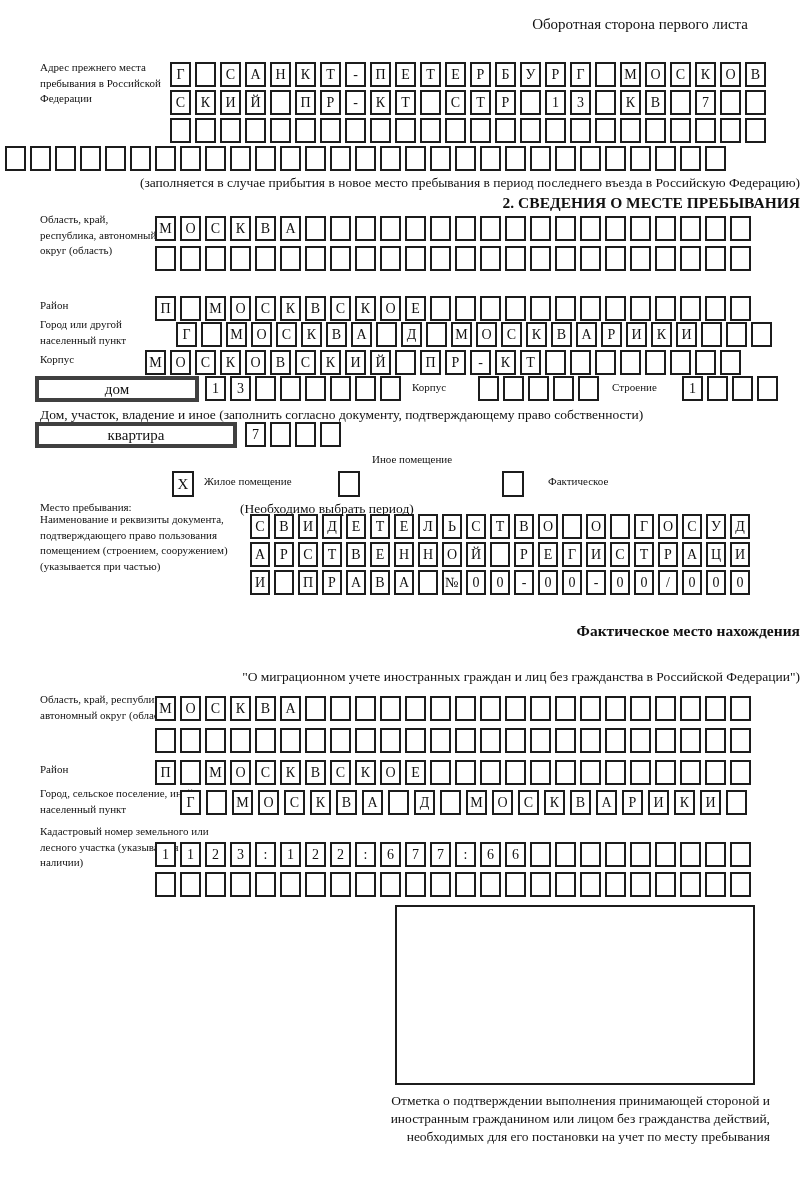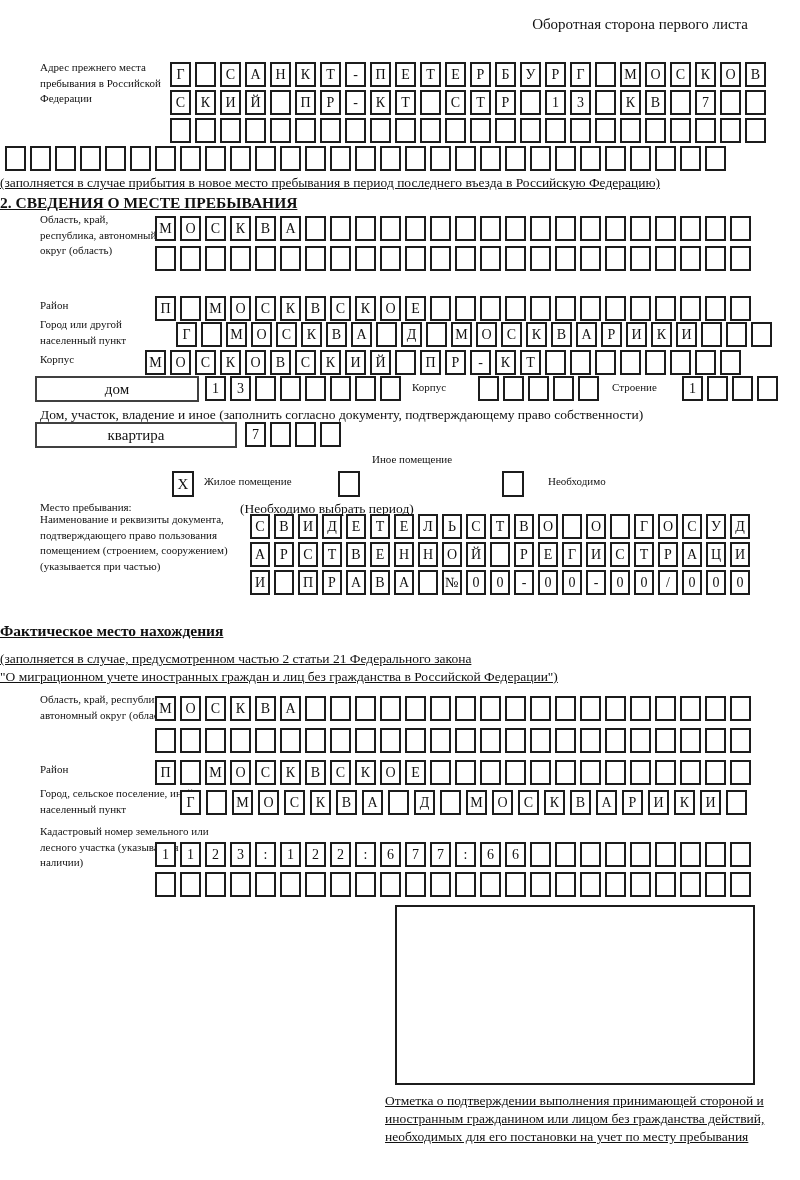--- a/index.html
+++ b/index.html
@@ -3,33 +3,33 @@
 <meta charset="utf-8">
 <style>
   html,body{margin:0;padding:0;background:#fff;}
   #page{
     position:relative;width:800px;height:1180px;background:#ffffff;
     font-family:"Liberation Serif","DejaVu Serif",serif;color:#111;overflow:hidden;
   }
   .abs{position:absolute;}
   .label{font-size:11px;line-height:1.42;}
   .caption{font-size:13.5px;line-height:1.35;}
-  .center{text-align:left;text-decoration:underline;}
+  .center{text-align:right;}
   .title{font-size:15.5px;font-weight:bold;}
   .note{font-size:15px;}
   .boxes{white-space:nowrap;}
   .cell{
     display:inline-block;box-sizing:border-box;width:21px;height:25px;
     border:2px solid #1c1c1c;margin-right:4px;text-align:center;
     font-size:14px;line-height:21px;vertical-align:top;background:#fff;
   }
   .small .cell{width:20px;margin-right:4px;}
   .wide .cell{margin-right:5px;}
   .labelbox{
-    box-sizing:border-box;border:2px solid #404040;font-size:15px;
+    box-sizing:border-box;border:4px solid #404040;font-size:15px;
     display:flex;align-items:center;justify-content:center;background:#fff;
   }
   .checkbox{
     display:inline-block;box-sizing:border-box;width:22px;height:26px;
     border:2px solid #1c1c1c;text-align:center;font-size:15px;line-height:22px;background:#fff;
   }
   .stampbox{box-sizing:border-box;border:2px solid #1c1c1c;background:#fff;}
 </style>
 </head>
 <body>
@@ -70,30 +70,29 @@
 
   <div class="abs labelbox" style="left:35px;top:422px;width:202px;height:26px">квартира</div>
   <div class="abs boxes" style="left:245px;top:422px"><span class="cell">7</span><span class="cell"></span><span class="cell"></span><span class="cell"></span></div>
 
   <div class="abs label" style="left:40px;top:500px">Место пребывания:</div>
   <span class="abs checkbox" style="left:172px;top:471px">X</span>
   <div class="abs label" style="left:204px;top:474px">Жилое помещение</div>
   <span class="abs checkbox" style="left:338px;top:471px"></span>
   <div class="abs label" style="left:372px;top:452px">Иное помещение</div>
   <span class="abs checkbox" style="left:502px;top:471px"></span>
-  <div class="abs label" style="left:548px;top:474px">Необходимо</div>
+  <div class="abs label" style="left:548px;top:474px">Фактическое</div>
   <div class="abs caption" style="left:240px;top:500px">(Необходимо выбрать период)</div>
 
   <div class="abs label" style="left:40px;top:512px;width:208px">Наименование и реквизиты документа, подтверждающего право пользования помещением (строением, сооружением) (указывается при частью)</div>
   <div class="abs boxes small" style="left:250px;top:514px"><span class="cell">С</span><span class="cell">В</span><span class="cell">И</span><span class="cell">Д</span><span class="cell">Е</span><span class="cell">Т</span><span class="cell">Е</span><span class="cell">Л</span><span class="cell">Ь</span><span class="cell">С</span><span class="cell">Т</span><span class="cell">В</span><span class="cell">О</span><span class="cell"></span><span class="cell">О</span><span class="cell"></span><span class="cell">Г</span><span class="cell">О</span><span class="cell">С</span><span class="cell">У</span><span class="cell">Д</span></div>
   <div class="abs boxes small" style="left:250px;top:542px"><span class="cell">А</span><span class="cell">Р</span><span class="cell">С</span><span class="cell">Т</span><span class="cell">В</span><span class="cell">Е</span><span class="cell">Н</span><span class="cell">Н</span><span class="cell">О</span><span class="cell">Й</span><span class="cell"></span><span class="cell">Р</span><span class="cell">Е</span><span class="cell">Г</span><span class="cell">И</span><span class="cell">С</span><span class="cell">Т</span><span class="cell">Р</span><span class="cell">А</span><span class="cell">Ц</span><span class="cell">И</span></div>
   <div class="abs boxes small" style="left:250px;top:570px"><span class="cell">И</span><span class="cell"></span><span class="cell">П</span><span class="cell">Р</span><span class="cell">А</span><span class="cell">В</span><span class="cell">А</span><span class="cell"></span><span class="cell">№</span><span class="cell">0</span><span class="cell">0</span><span class="cell">-</span><span class="cell">0</span><span class="cell">0</span><span class="cell">-</span><span class="cell">0</span><span class="cell">0</span><span class="cell">/</span><span class="cell">0</span><span class="cell">0</span><span class="cell">0</span></div>
 
   <div class="abs title center" style="left:0;top:622px;width:800px">Фактическое место нахождения</div>
-  <div class="abs caption center" style="left:0;top:650px;width:800px">(заполняется в случае, предусмотренном частью 2 статьи 21 Федерального закона</div>
   <div class="abs caption center" style="left:0;top:668px;width:800px">"О миграционном учете иностранных граждан и лиц без гражданства в Российской Федерации")</div>
 
   <div class="abs label" style="left:40px;top:692px;width:150px">Область, край, республика, автономный округ (область)</div>
   <div class="abs boxes" style="left:155px;top:696px"><span class="cell">М</span><span class="cell">О</span><span class="cell">С</span><span class="cell">К</span><span class="cell">В</span><span class="cell">А</span><span class="cell"></span><span class="cell"></span><span class="cell"></span><span class="cell"></span><span class="cell"></span><span class="cell"></span><span class="cell"></span><span class="cell"></span><span class="cell"></span><span class="cell"></span><span class="cell"></span><span class="cell"></span><span class="cell"></span><span class="cell"></span><span class="cell"></span><span class="cell"></span><span class="cell"></span><span class="cell"></span></div>
   <div class="abs boxes" style="left:155px;top:728px"><span class="cell"></span><span class="cell"></span><span class="cell"></span><span class="cell"></span><span class="cell"></span><span class="cell"></span><span class="cell"></span><span class="cell"></span><span class="cell"></span><span class="cell"></span><span class="cell"></span><span class="cell"></span><span class="cell"></span><span class="cell"></span><span class="cell"></span><span class="cell"></span><span class="cell"></span><span class="cell"></span><span class="cell"></span><span class="cell"></span><span class="cell"></span><span class="cell"></span><span class="cell"></span><span class="cell"></span></div>
 
   <div class="abs label" style="left:40px;top:762px">Район</div>
   <div class="abs boxes" style="left:155px;top:760px"><span class="cell">П</span><span class="cell"></span><span class="cell">М</span><span class="cell">О</span><span class="cell">С</span><span class="cell">К</span><span class="cell">В</span><span class="cell">С</span><span class="cell">К</span><span class="cell">О</span><span class="cell">Е</span><span class="cell"></span><span class="cell"></span><span class="cell"></span><span class="cell"></span><span class="cell"></span><span class="cell"></span><span class="cell"></span><span class="cell"></span><span class="cell"></span><span class="cell"></span><span class="cell"></span><span class="cell"></span><span class="cell"></span></div>
 
   <div class="abs label" style="left:40px;top:786px;width:200px">Город, сельское поселение, иной населенный пункт</div>

